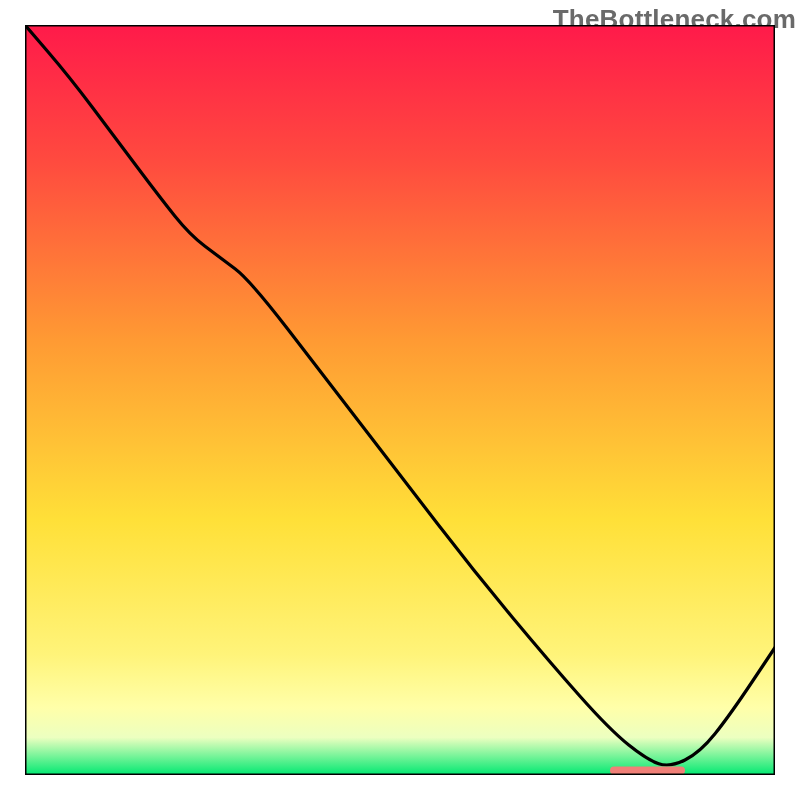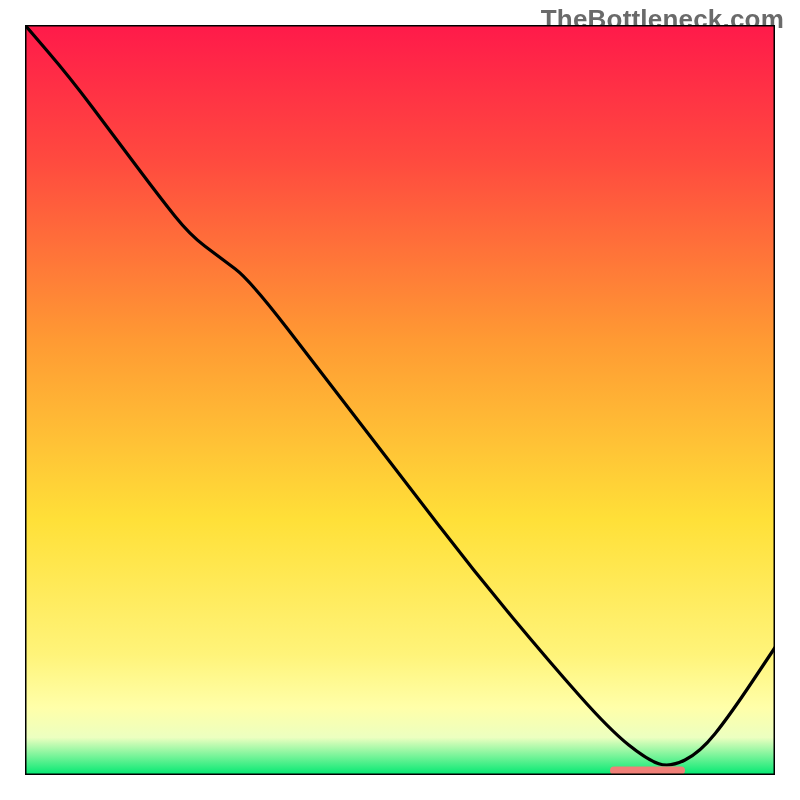--- a/index.html
+++ b/index.html
@@ -12,21 +12,21 @@
     overflow: hidden;
   }
   .stage {
     position: relative;
     width: 800px;
     height: 800px;
   }
   .watermark {
     position: absolute;
     top: 4px;
-    right: 16px;
+    right: 4px;
     font-size: 26px;
     font-weight: 600;
     color: #6a6a6a;
     letter-spacing: 0.2px;
     user-select: none;
   }
   .chart-area {
     position: absolute;
     left: 25px;
     top: 25px;

